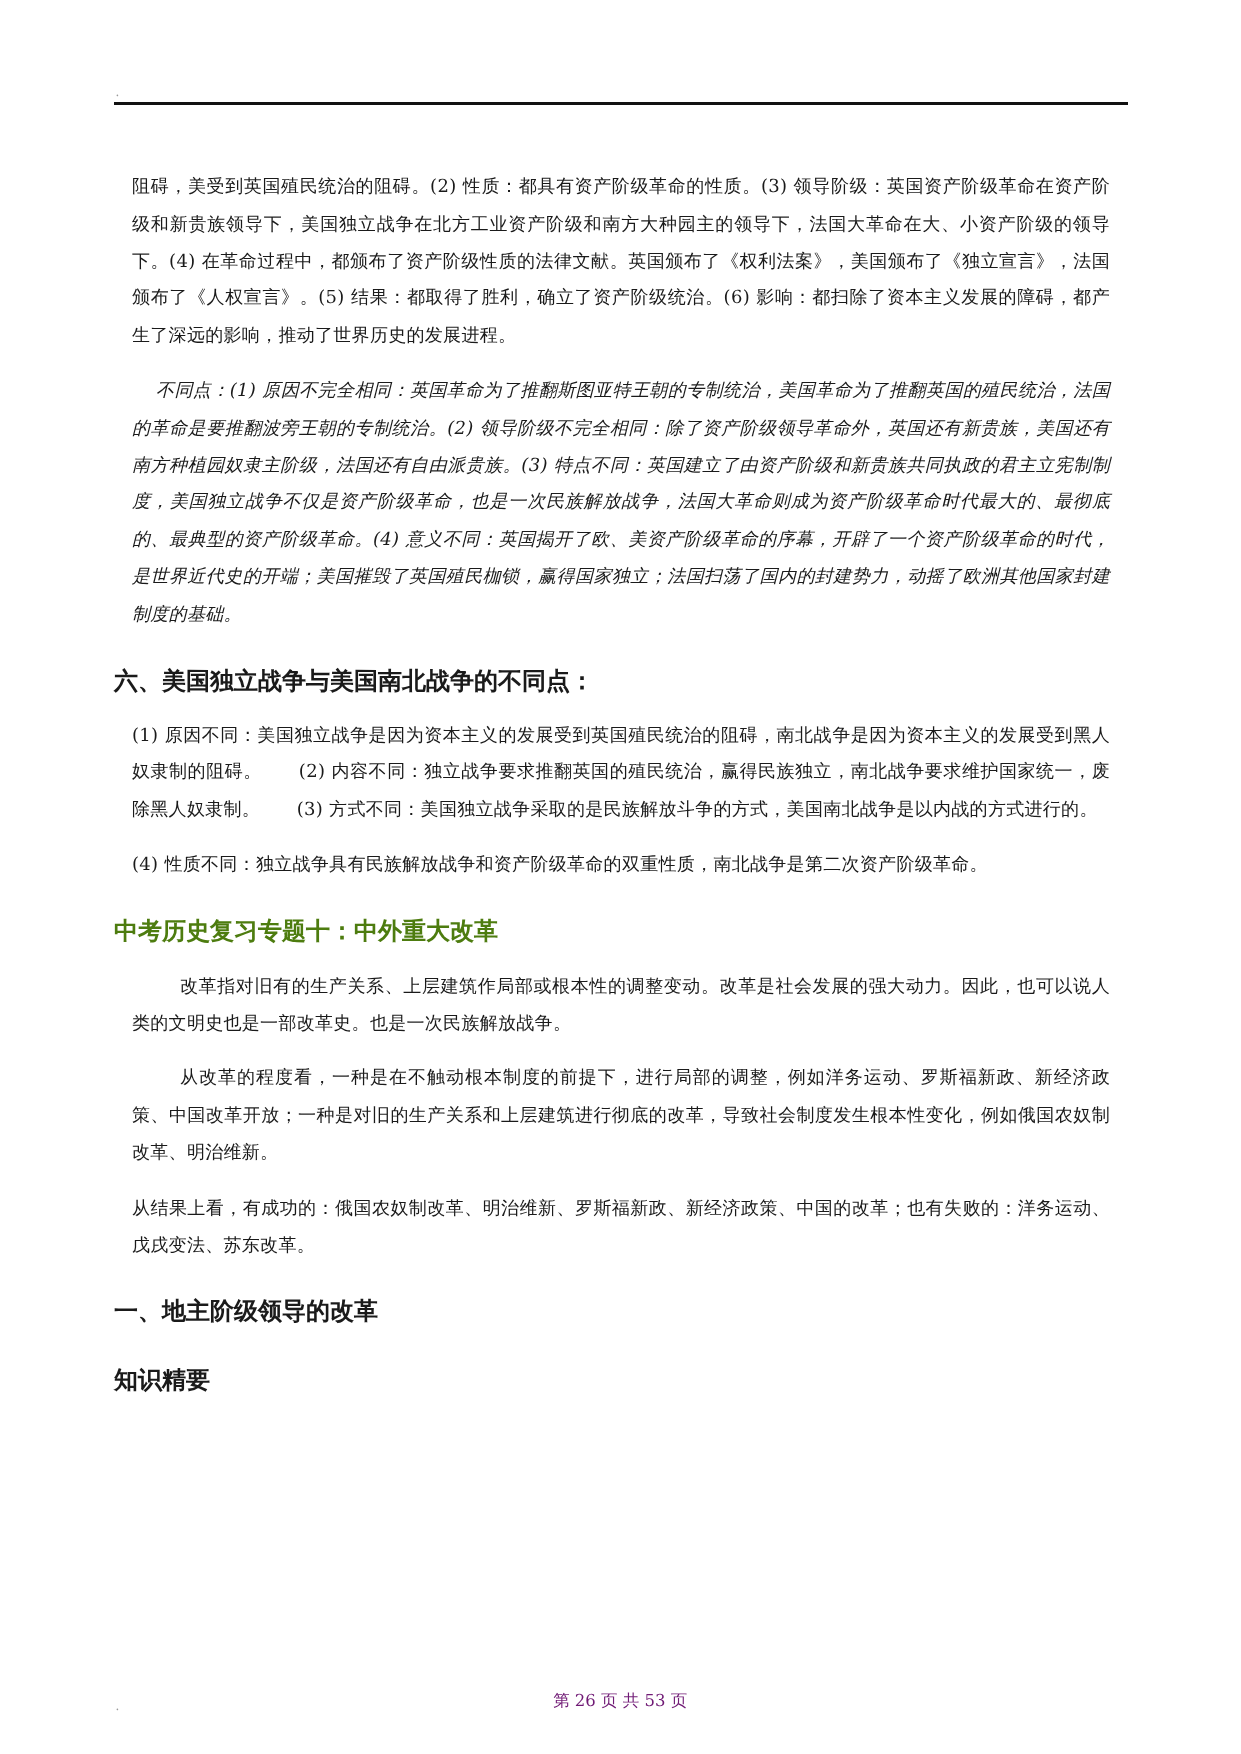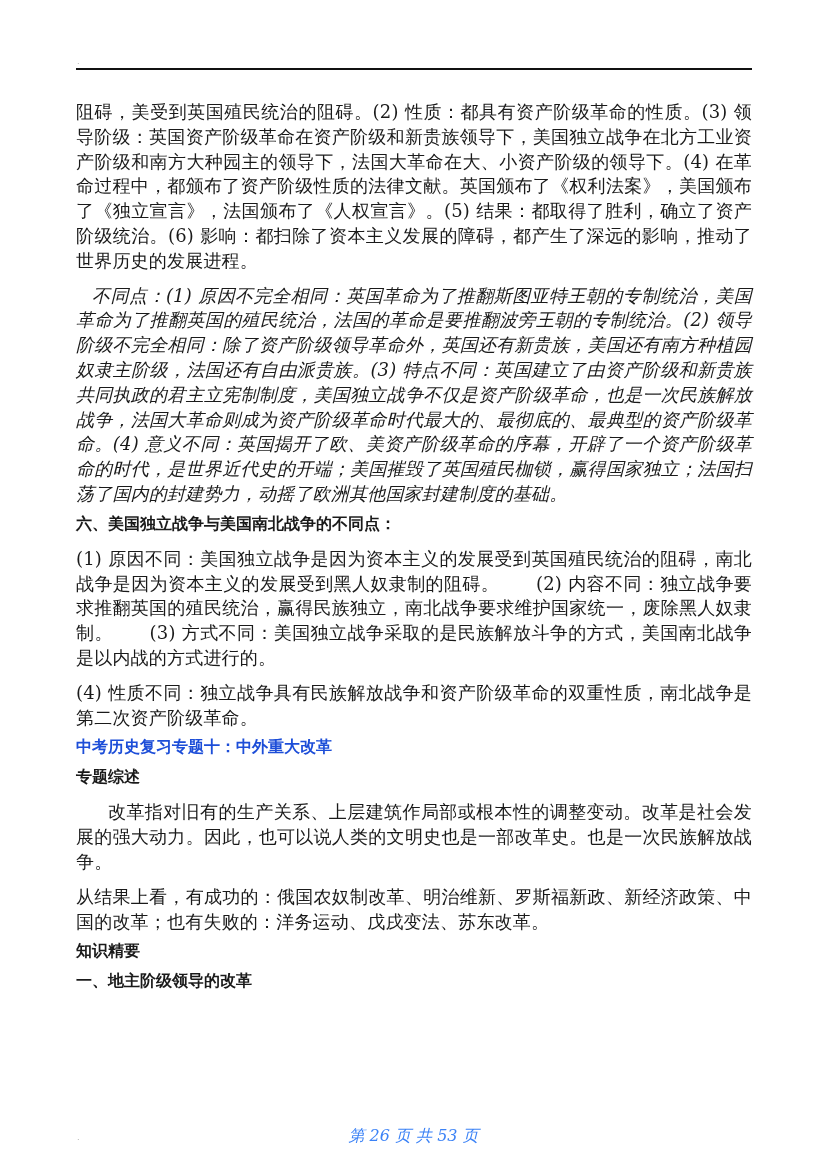--- a/index.html
+++ b/index.html
@@ -1,43 +1,43 @@
 <!DOCTYPE html>
 <html><head>
 <meta charset="utf-8">
 <style>
   html, body { margin:0; padding:0; background:#ffffff; }
   body { width:827px; height:1169px; position:relative; overflow:hidden;
          font-family:"DejaVu Serif","Liberation Serif",serif; color:#1a1a1a; }
   .header-rule { position:absolute; left:76px; top:68px; width:676px; height:2px; background:#111; }
   .header-dot { position:absolute; left:77px; top:57px; font-size:8px; color:#999; }
   .content { position:absolute; left:76px; top:100px; width:676px; }
-  p { margin:0; font-size:18px; line-height:24.8px; text-align:justify; letter-spacing:0.2px; }
+  p { margin:12px; font-size:12px; line-height:24.8px; text-align:justify; letter-spacing:0.2px; }
   .gap { margin-top:10px; }
   .indent1 { text-indent:16px;font-style:italic; }
   .indent2 { text-indent:32px; }
-  .h-bold { font-family:Liberation Serif, serif; font-weight:bold; font-size:16px; line-height:26px; margin-top:4px; }
-  .h-red { color:#1d4ed8; }
-  .footer { position:absolute; top:1126px; left:0; width:827px; text-align:center; font-size:16px; color:#3b82f6;font-style:italic; }
+  .h-bold { font-family:Liberation Mono, monospace; font-weight:bold; font-size:16px; line-height:26px; margin-top:20px; }
+  .h-red { color:#4d7c0f; }
+  .footer { position:absolute; top:1126px; left:0; width:827px; text-align:center; font-size:11px; color:#701a75; }
   .footer-dot { position:absolute; left:77px; top:1133px; font-size:8px; color:#999; }
 </style>
 </head>
 <body>
 
 <span class="header-dot">.</span>
 <div class="header-rule"></div>
 
 <div class="content">
   <p>阻碍，美受到英国殖民统治的阻碍。(2) 性质：都具有资产阶级革命的性质。(3) 领导阶级：英国资产阶级革命在资产阶级和新贵族领导下，美国独立战争在北方工业资产阶级和南方大种园主的领导下，法国大革命在大、小资产阶级的领导下。(4) 在革命过程中，都颁布了资产阶级性质的法律文献。英国颁布了《权利法案》，美国颁布了《独立宣言》，法国颁布了《人权宣言》。(5) 结果：都取得了胜利，确立了资产阶级统治。(6) 影响：都扫除了资本主义发展的障碍，都产生了深远的影响，推动了世界历史的发展进程。</p>
   <p class="gap indent1">不同点：(1) 原因不完全相同：英国革命为了推翻斯图亚特王朝的专制统治，美国革命为了推翻英国的殖民统治，法国的革命是要推翻波旁王朝的专制统治。(2) 领导阶级不完全相同：除了资产阶级领导革命外，英国还有新贵族，美国还有南方种植园奴隶主阶级，法国还有自由派贵族。(3) 特点不同：英国建立了由资产阶级和新贵族共同执政的君主立宪制制度，美国独立战争不仅是资产阶级革命，也是一次民族解放战争，法国大革命则成为资产阶级革命时代最大的、最彻底的、最典型的资产阶级革命。(4) 意义不同：英国揭开了欧、美资产阶级革命的序幕，开辟了一个资产阶级革命的时代，是世界近代史的开端；美国摧毁了英国殖民枷锁，赢得国家独立；法国扫荡了国内的封建势力，动摇了欧洲其他国家封建制度的基础。</p>
   <div class="h-bold">六、美国独立战争与美国南北战争的不同点：</div>
   <p class="gap">(1) 原因不同：美国独立战争是因为资本主义的发展受到英国殖民统治的阻碍，南北战争是因为资本主义的发展受到黑人奴隶制的阻碍。　　(2) 内容不同：独立战争要求推翻英国的殖民统治，赢得民族独立，南北战争要求维护国家统一，废除黑人奴隶制。　　(3) 方式不同：美国独立战争采取的是民族解放斗争的方式，美国南北战争是以内战的方式进行的。</p>
   <p class="gap">(4) 性质不同：独立战争具有民族解放战争和资产阶级革命的双重性质，南北战争是第二次资产阶级革命。</p>
   <div class="h-bold h-red">中考历史复习专题十：中外重大改革</div>
-  <div class="h-bold">专题综述</div>
   <p class="gap indent2">改革指对旧有的生产关系、上层建筑作局部或根本性的调整变动。改革是社会发展的强大动力。因此，也可以说人类的文明史也是一部改革史。也是一次民族解放战争。</p>
+  <p class="gap indent2">从改革的程度看，一种是在不触动根本制度的前提下，进行局部的调整，例如洋务运动、罗斯福新政、新经济政策、中国改革开放；一种是对旧的生产关系和上层建筑进行彻底的改革，导致社会制度发生根本性变化，例如俄国农奴制改革、明治维新。</p>
   <p class="gap">从结果上看，有成功的：俄国农奴制改革、明治维新、罗斯福新政、新经济政策、中国的改革；也有失败的：洋务运动、戊戌变法、苏东改革。</p>
+  <div class="h-bold">一、地主阶级领导的改革</div>
   <div class="h-bold">知识精要</div>
-  <div class="h-bold">一、地主阶级领导的改革</div>
 </div>
 
 <span class="footer-dot">.</span>
 <div class="footer">第 26 页 共 53 页</div>
 
 </body></html>

